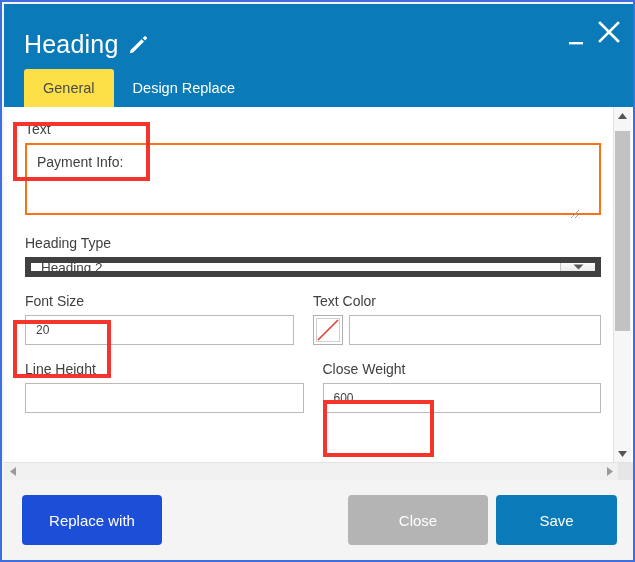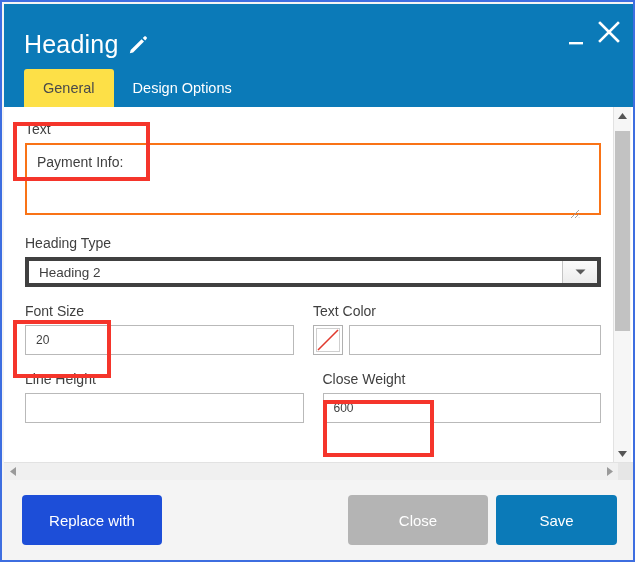--- a/index.html
+++ b/index.html
@@ -155,24 +155,24 @@
     padding: 0 10px;
     outline: none;
   }
 
   .row-block { margin-top: 16px; }
 
   
   .select-wrap {
     position: relative;
     width: 576px;
-    height: 30px;
-    display: flex;
-    box-sizing: border-box;
-    border: 4px solid #404040;
+    height: 20px;
+    display: flex;
+    box-sizing: border-box;
+    border: 6px solid #404040;
     background: #ffffff;
   }
   .select-value {
     flex: 1;
     display: flex;
     align-items: center;
     padding-left: 10px;
     font-size: 13.5px;
     color: #3f3f3f;
   }
@@ -356,21 +356,21 @@
           <path d="M5 5 L23 23 M23 5 L5 23" stroke="#ffffff" stroke-width="2.6" fill="none" stroke-linecap="square"></path>
         </svg>
       </button>
     </div>
 
     <div class="tabs">
       <div class="tab active">
         <span>General</span>
       </div>
       <div class="tab">
-        <span>Design Options</span>
+        <span>Design Replace</span>
       </div>
     </div>
   </div>
 
   <div class="form-area">
     <div class="form-inner">
 
       <div>
         <div class="field-label">Text</div>
         <div style="position:relative;">

